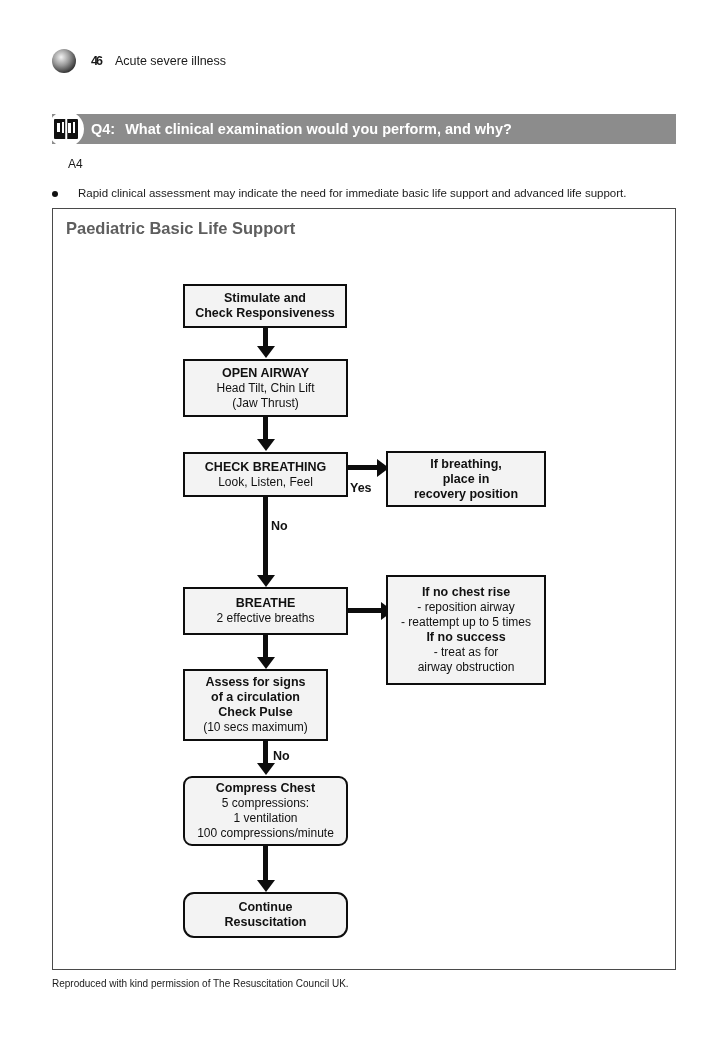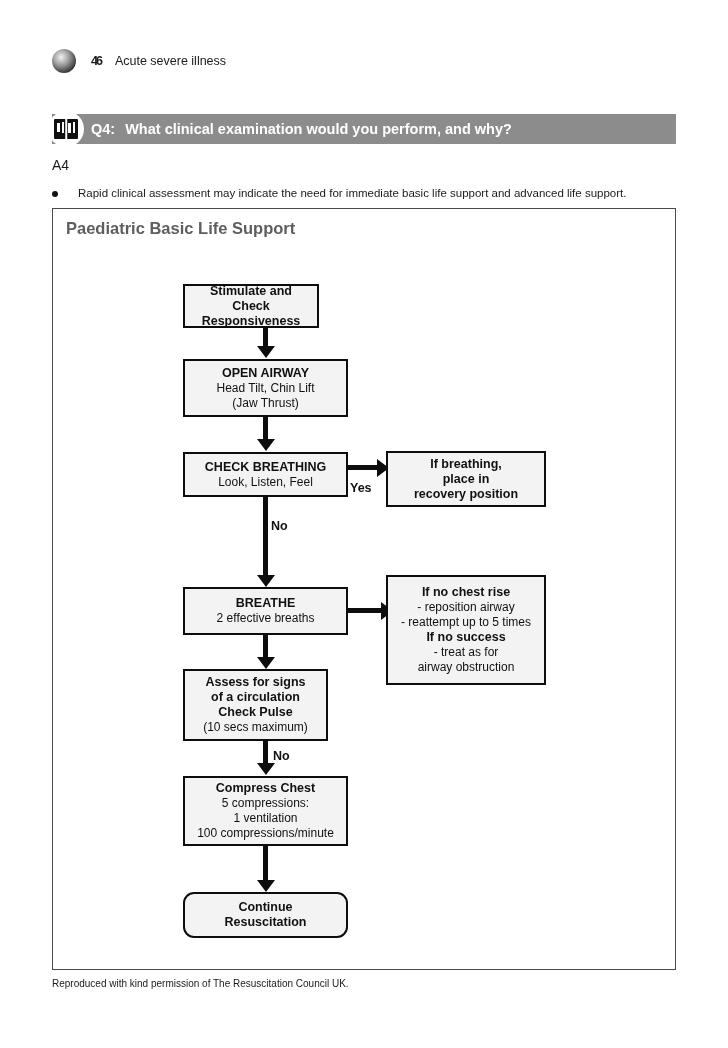--- a/index.html
+++ b/index.html
@@ -79,22 +79,22 @@
     margin-left: 39px;
     color: #ffffff; font-weight: 700; font-size: 14.5px;
   }
   .q-text {
     margin-left: 10px;
     color: #ffffff; font-weight: 700; font-size: 14.5px;
   }
 
   
   .a-label {
-    position: absolute; left: 52px; top: 157px;
-    font-size: 14px; color: #1a1a1a;
+    position: absolute; left: 68px; top: 157px;
+    font-size: 12px; color: #1a1a1a;
   }
   .a-bullet-row {
     position: absolute; left: 52px; top: 186px;
     width: 624px;
     display: flex; align-items: flex-start;
   }
   .a-dot {
     width: 6px; height: 6px; border-radius: 50%;
     background: #111; margin-top: 5px; flex: none;
   }
@@ -187,21 +187,21 @@
 <div class="a-label">A4</div>
 <div class="a-bullet-row">
   <span class="a-dot"></span>
   <span class="a-text">Rapid clinical assessment may indicate the need for immediate basic life support and advanced life support.</span>
 </div>
 
 <div class="chart-frame">
 
   <div class="chart-title">Paediatric Basic Life Support</div>
 
-  <div class="node" style="left:130px; top:75px; width:136px; height:44px;">
+  <div class="node" style="left:130px; top:75px; width:164px; height:44px;">
     <span class="ttl">Stimulate and</span>
     <span class="ttl">Check Responsiveness</span>
   </div>
   <div class="vline" style="left:210px; top:119px; height:20px;"></div>
   <div class="arrow-down" style="left:203.5px; top:137px;"></div>
 
   <div class="node" style="left:130px; top:150px; width:165px; height:58px;">
     <span class="ttl">OPEN AIRWAY</span>
     <span class="sub">Head Tilt, Chin Lift</span>
     <span class="sub">(Jaw Thrust)</span>
@@ -252,21 +252,21 @@
     <span class="ttl">Assess for signs</span>
     <span class="ttl">of a circulation</span>
     <span class="ttl">Check Pulse</span>
     <span class="sub">(10 secs maximum)</span>
   </div>
 
   <div class="vline" style="left:210px; top:532px; height:24px;"></div>
   <div class="arrow-down" style="left:203.5px; top:554px;"></div>
   <div class="edge-label" style="left:220px; top:540px;">No</div>
 
-  <div class="node" style="left:130px; top:567px; width:165px; height:70px;">
+  <div class="node" style="left:130px; top:567px; width:165px; height:70px;border-radius:9px;">
     <span class="ttl">Compress Chest</span>
     <span class="sub">5 compressions:</span>
     <span class="sub">1 ventilation</span>
     <span class="sub">100 compressions/minute</span>
   </div>
 
   <div class="vline" style="left:210px; top:637px; height:36px;"></div>
   <div class="arrow-down" style="left:203.5px; top:671px;"></div>
 
   <div class="node rounded" style="left:130px; top:683px; width:165px; height:46px;">

